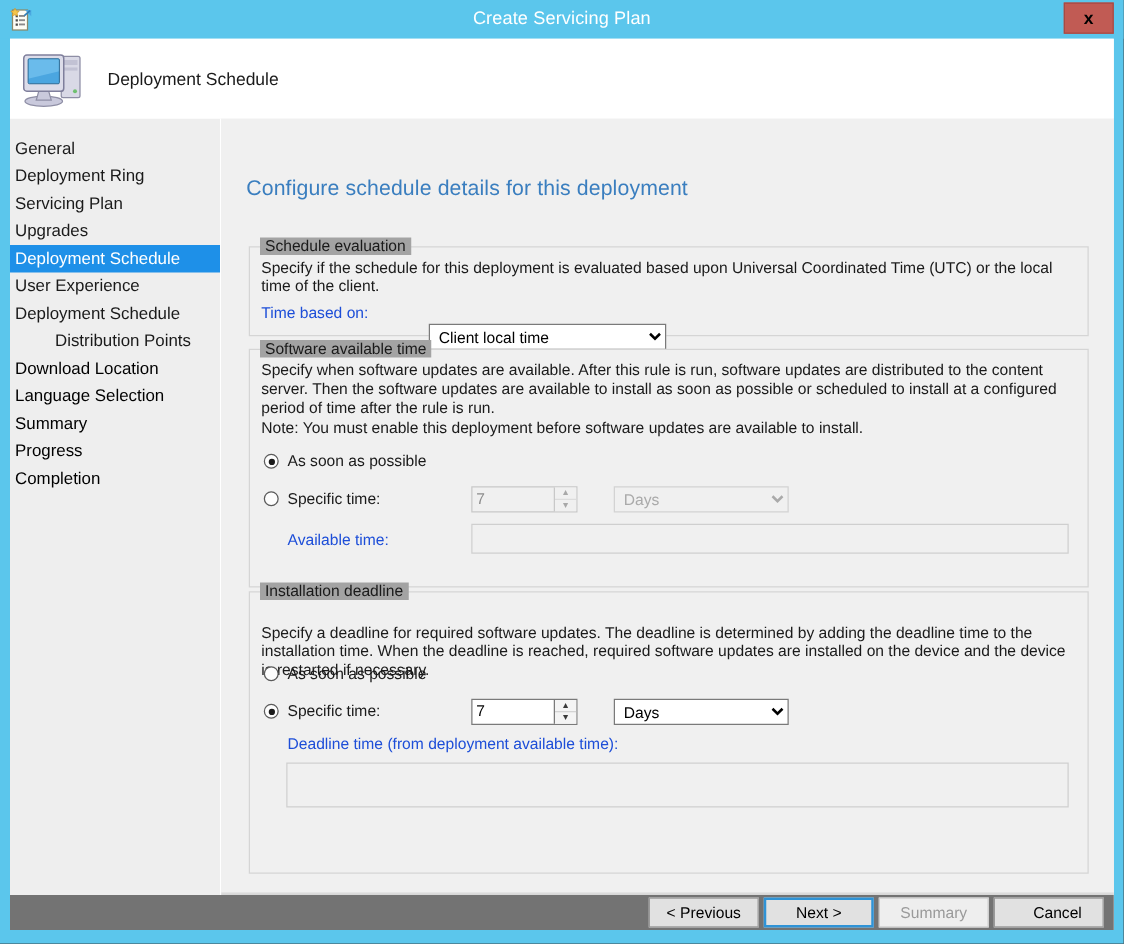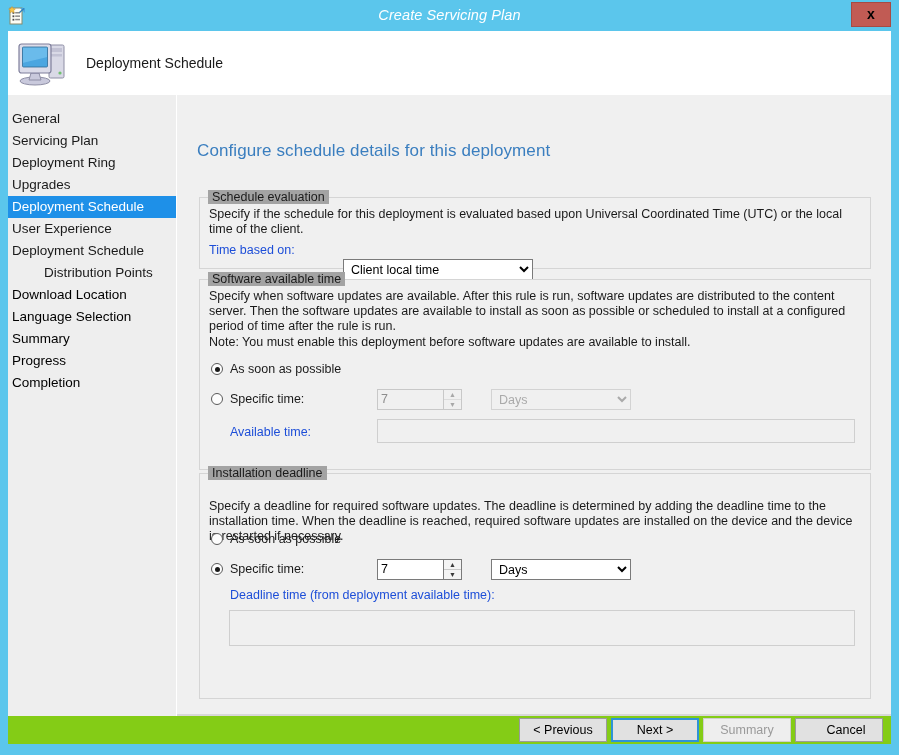--- a/index.html
+++ b/index.html
@@ -37,21 +37,20 @@
   .titlebar-title {
     position: absolute;
     left: 0; top: 0;
     width: 899px;
     height: 31px;
     line-height: 31px;
     text-align: center;
     font-size: 14.5px;
     color: #ffffff;
     letter-spacing: .1px;
-    font-style: italic;
   }
   .close-button {
     position: absolute;
     right: 8px; top: 2px;
     width: 40px; height: 25px;
     background: #c15b54;
     border: 1px solid #a64a44;
     box-sizing: border-box;
     color: #000000;
     font-size: 14px;
@@ -274,21 +273,21 @@
     box-sizing: border-box;
     background: #f0f0f0;
     border: 1px solid #cfcfcf;
   }
 
   
   .footer {
     position: absolute;
     left: 0; top: 685px;
     width: 883px; height: 28px;
-    background: #84cc16;
+    background: #737373;
   }
   .btn {
     position: absolute;
     box-sizing: border-box;
     width: 88px; height: 24px;
     background: #e1e1e1;
     border: 1px solid #9a9a9a;
     font-family: "Liberation Sans", sans-serif;
     font-size: 12.5px;
     color: #000000;
@@ -358,22 +357,22 @@
           <rect x="6.5" y="10" width="25" height="20" rx="1" fill="#4ba6e0"></rect>
           <path d="M6.5 10 L31.5 10 L31.5 20 L6.5 26 Z" fill="#74c2ef" opacity=".75"></path>
           <rect x="6.5" y="10" width="25" height="20" rx="1" fill="none" stroke="#2d6b96" stroke-width=".8"></rect>
         </svg>
       </span>
       <div class="header-title">Deployment Schedule</div>
     </div>
 
     <div class="sidebar">
       <div class="nav-item">General</div>
+      <div class="nav-item">Deployment Ring</div>
       <div class="nav-item">Servicing Plan</div>
-      <div class="nav-item">Deployment Ring</div>
       <div class="nav-item">Upgrades</div>
       <div class="nav-item selected">Deployment Schedule</div>
       <div class="nav-item">User Experience</div>
       <div class="nav-item">Deployment Schedule</div>
       <div class="nav-item indent">Distribution Points</div>
       <div class="nav-item disabled">Download Location</div>
       <div class="nav-item disabled">Language Selection</div>
       <div class="nav-item disabled">Summary</div>
       <div class="nav-item disabled">Progress</div>
       <div class="nav-item disabled">Completion</div>

